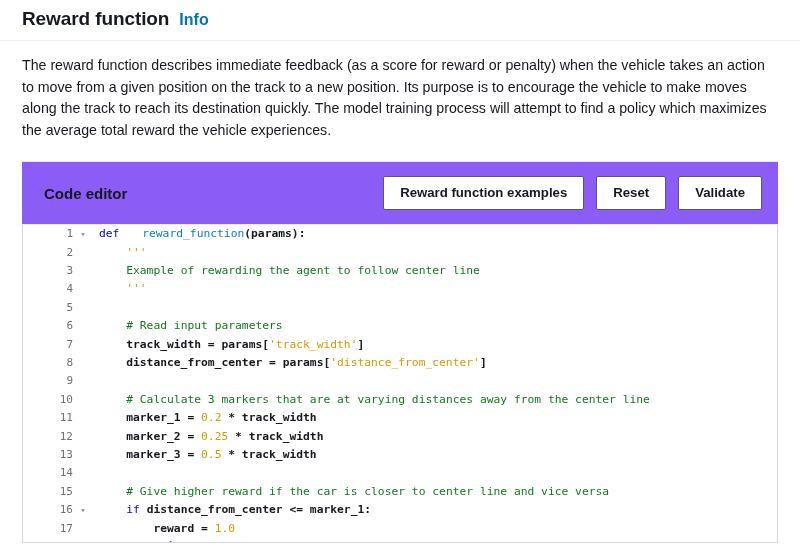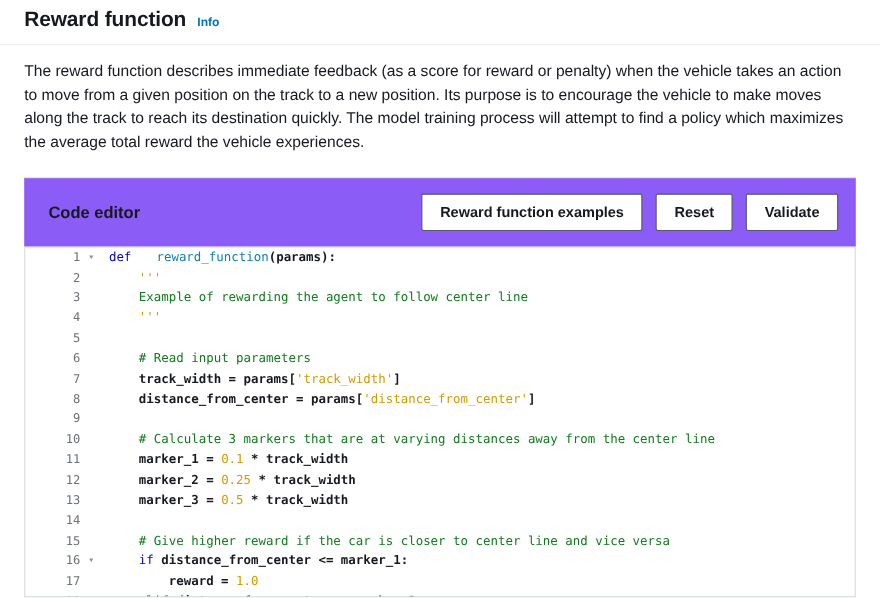--- a/index.html
+++ b/index.html
@@ -22,21 +22,21 @@
     gap: 10px;
     padding: 8px 22px 0 22px;
   }
   .page-title {
     font-size: 19px;
     font-weight: bold;
     color: #16191f;
     letter-spacing: -0.1px;
   }
   .info-link {
-    font-size: 11px;
+    font-size: 16px;
     font-weight: bold;
     color: #0073bb;
     cursor: pointer;
   }
   .header-rule {
     margin-top: 10px;
     border-bottom: 1px solid #eaeded;
     width: 100%;
   }
 
@@ -216,21 +216,21 @@
             <td class="code">&nbsp;</td>
           </tr>
           <tr>
             <td class="ln">10</td>
             <td class="fold"></td>
             <td class="code"><span class="tok-pl">    </span><span class="tok-com"># Calculate 3 markers that are at varying distances away from the center line</span></td>
           </tr>
           <tr>
             <td class="ln">11</td>
             <td class="fold"></td>
-            <td class="code"><span class="tok-pl">    marker_1 = </span><span class="tok-num">0.1</span><span class="tok-pl"> * track_width</span></td>
+            <td class="code"><span class="tok-pl">    marker_1 = </span><span class="tok-num">0.2</span><span class="tok-pl"> * track_width</span></td>
           </tr>
           <tr>
             <td class="ln">12</td>
             <td class="fold"></td>
             <td class="code"><span class="tok-pl">    marker_2 = </span><span class="tok-num">0.25</span><span class="tok-pl"> * track_width</span></td>
           </tr>
           <tr>
             <td class="ln">13</td>
             <td class="fold"></td>
             <td class="code"><span class="tok-pl">    marker_3 = </span><span class="tok-num">0.5</span><span class="tok-pl"> * track_width</span></td>

